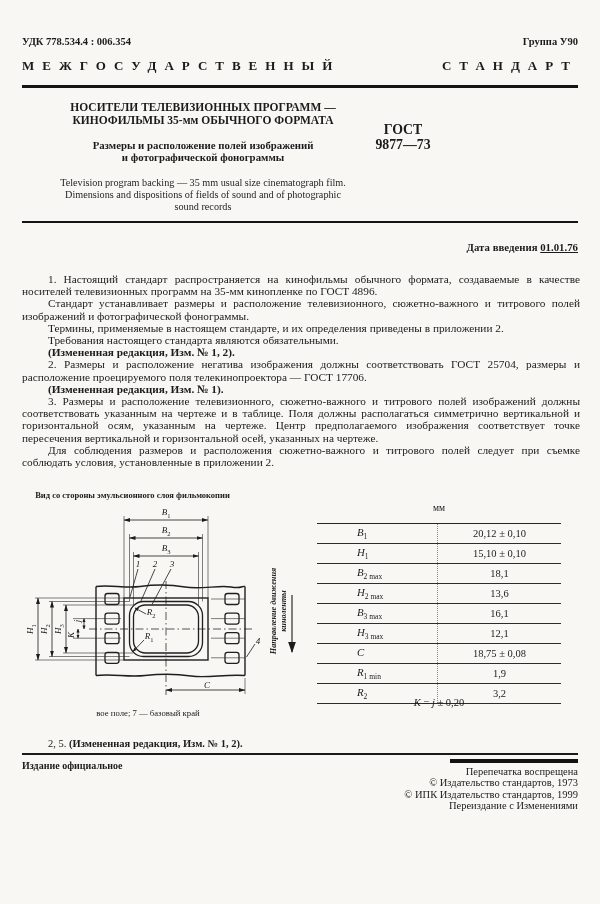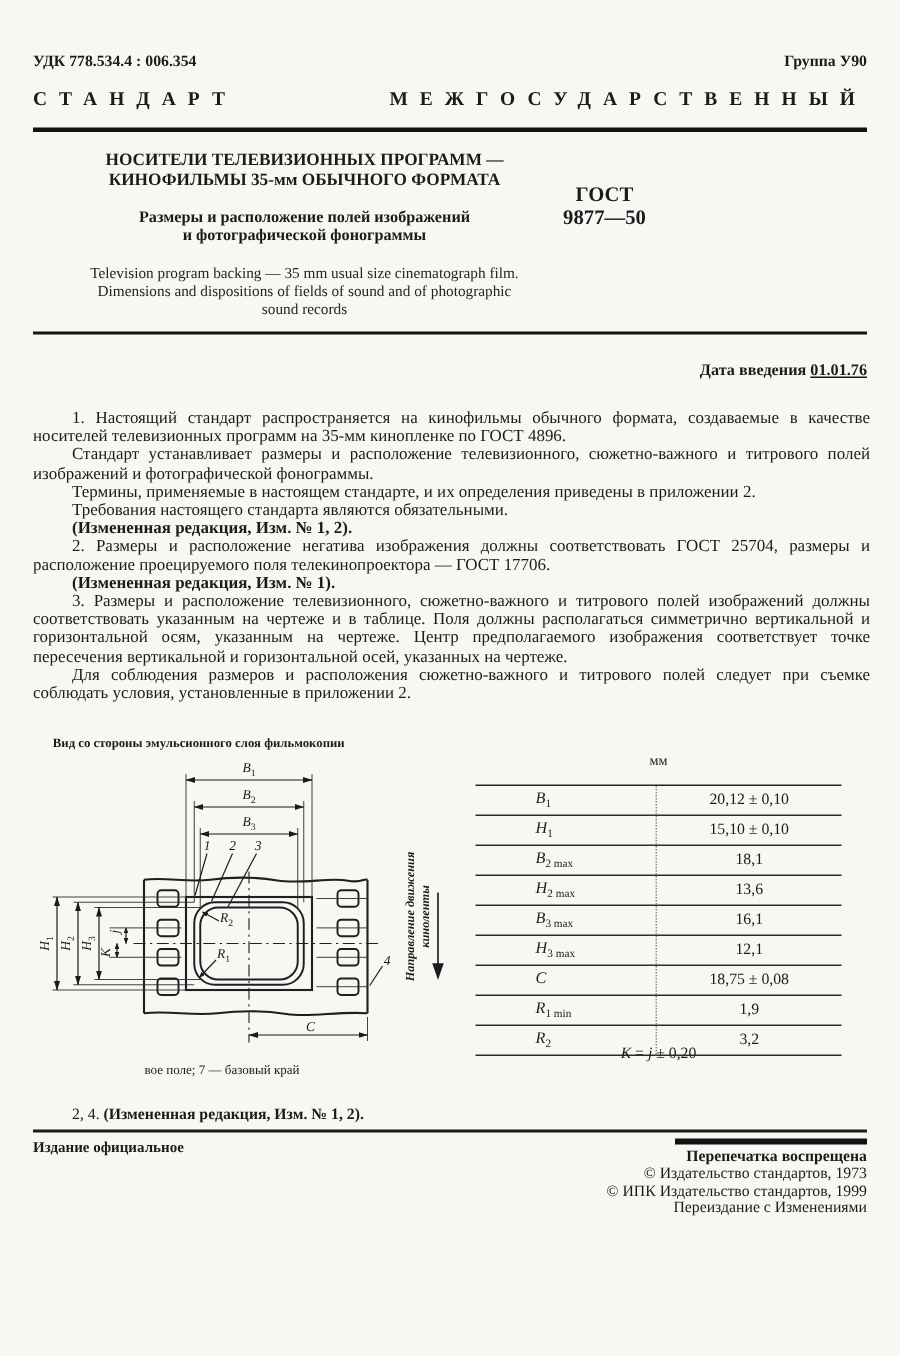--- a/index.html
+++ b/index.html
@@ -51,53 +51,53 @@
          height:100%;display:flex;align-items:center;justify-content:center;}
   #tbl-note{left:317px;top:697px;width:244px;text-align:center;font-size:10.5px;}
   
   #amendment{left:48px;top:738px;font-size:10.5px;}
   #amendment .pfx{font-weight:normal;}
   #amendment .txt{font-weight:bold;}
   #rule3{left:22px;right:22px;top:753px;height:2px;background:#1a1a1a;}
   #rule3b{left:450px;top:759px;width:128px;height:4px;background:#121212;}
   #footer-left{left:22px;top:760px;font-weight:bold;font-size:10px;}
   #footer-right{right:22px;top:766px;text-align:right;font-size:10.5px;line-height:11.3px;}
-  #footer-right .rp{font-weight:bold;}
+  #footer-right .rp{font-weight:normal;}
 </style>
 </head>
 <body>
 
 <div class="abs" id="udk-row">
   <span>УДК 778.534.4 : 006.354</span>
   <span>Группа У90</span>
 </div>
 <div class="abs" id="msk-row">
+  <span>МЕЖГОСУДАРСТВЕННЫЙ</span>
   <span>СТАНДАРТ</span>
-  <span>МЕЖГОСУДАРСТВЕННЫЙ</span>
 </div>
 <div class="abs" id="rule1"></div>
 
 <div class="abs" id="title-left">
   <div class="t1">
     <div>НОСИТЕЛИ ТЕЛЕВИЗИОННЫХ ПРОГРАММ —</div>
     <div>КИНОФИЛЬМЫ 35-мм ОБЫЧНОГО ФОРМАТА</div>
   </div>
   <div class="t2">
     <div>Размеры и расположение полей изображений</div>
     <div>и фотографической фонограммы</div>
   </div>
   <div class="t3">
     <div>Television program backing — 35 mm usual size cinematograph film.</div>
     <div>Dimensions and dispositions of fields of sound and of photographic</div>
     <div>sound records</div>
   </div>
 </div>
 <div class="abs" id="gost-block">
   <div>ГОСТ</div>
-  <div>9877—50</div>
+  <div>9877—73</div>
 </div>
 <div class="abs" id="rule2"></div>
 
 <div class="abs" id="date-row">
   <span>Дата введения</span>
   <u>01.01.76</u>
 </div>
 
 <div class="abs" id="body-text">
   <p>1. Настоящий стандарт распространяется на кинофильмы обычного формата, создаваемые в качестве носителей телевизионных программ на 35-мм кинопленке по ГОСТ 4896.</p>
@@ -267,21 +267,21 @@
 </div>
 <div class="abs" id="tbl-note">
   <i>K</i> <span>=</span> <i>j</i> <span>± 0,20</span>
 </div>
 
 <div class="abs" id="legend">
   <div>вое поле; 7 — базовый край</div>
 </div>
 
 <div class="abs" id="amendment">
-  <span class="pfx">2, 4.</span>
+  <span class="pfx">2, 5.</span>
   <span class="txt">(Измененная редакция, Изм. № 1, 2).</span>
 </div>
 
 <div class="abs" id="rule3"></div>
 <div class="abs" id="rule3b"></div>
 <div class="abs" id="footer-left">Издание официальное</div>
 <div class="abs" id="footer-right">
   <div class="rp">Перепечатка воспрещена</div>
   <div>© Издательство стандартов, 1973</div>
   <div>© ИПК Издательство стандартов, 1999</div>

